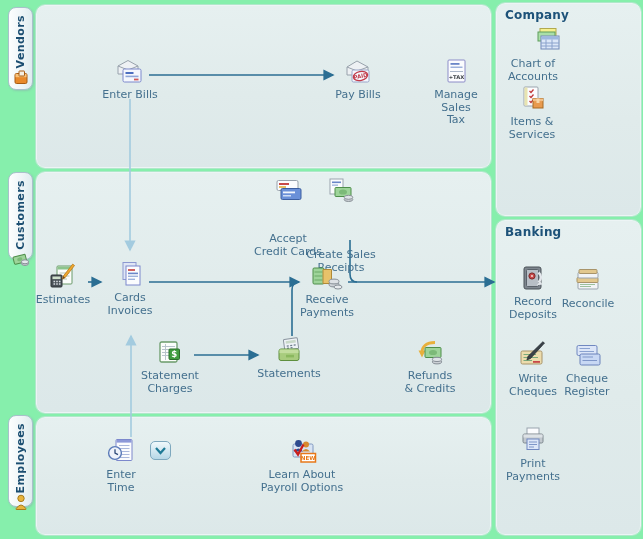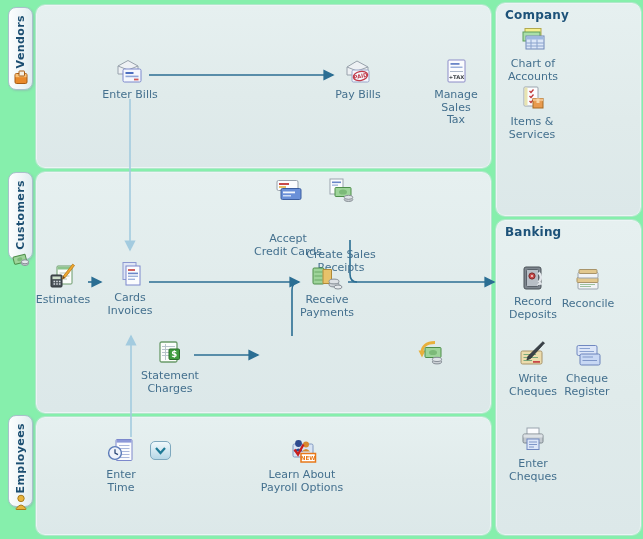--- a/index.html
+++ b/index.html
@@ -124,21 +124,21 @@
         <rect x="7" y="3" width="17" height="22" rx="1" fill="#fbfcfe" stroke="#8c8cc8"></rect>
         <rect x="9.5" y="6" width="9" height="1.8" fill="#6a86c8"></rect>
         <rect x="9.5" y="9.5" width="12" height="1.5" fill="#9db2dc"></rect>
         <line x1="9" y1="14.5" x2="22" y2="14.5" stroke="#aab6c8"></line>
         <text x="15.5" y="21.5" font-size="5.2" font-weight="bold" fill="#3a3f44" text-anchor="middle" font-family="DejaVu Sans,sans-serif">+TAX</text>
       </svg>
     </span>
     <span class="node-label">Manage Sales Tax</span>
   </div>
 
-  <div class="node" style="left:503px;top:26px;width:60px;">
+  <div class="node" style="left:503px;top:26px;width:60px;align-items:flex-end;">
     <span class="node-icon">
       <svg width="30" height="30" viewBox="0 0 30 30">
         <rect x="7" y="2.5" width="16" height="9" fill="#f5f08e" stroke="#b2a94e"></rect>
         <rect x="5" y="6" width="17" height="9" fill="#aadfa8" stroke="#5e9e5c"></rect>
         <rect x="8" y="10" width="18" height="13" fill="#dce7f8" stroke="#7088b8"></rect>
         <rect x="8.5" y="10.5" width="17" height="3" fill="#9db8e0"></rect>
         <path d="M8 17 H26 M8 20 H26 M13 13.5 V23 M19 13.5 V23" stroke="#8aa2cc"></path>
       </svg>
     </span>
     <span class="node-label">Chart of Accounts</span>
@@ -236,32 +236,48 @@
       <svg width="30" height="30" viewBox="0 0 30 30">
         <rect x="5" y="4" width="17" height="20" rx="1.5" fill="#fbfdfb" stroke="#6a9a6a" stroke-width="1.3"></rect>
         <path d="M7 8.5 H20 M7 11.5 H20 M7 14.5 H20 M7 17.5 H20 M10.5 6 V22" stroke="#b8c4cc"></path>
         <rect x="14" y="11" width="10.5" height="10.5" rx="1" fill="#3f9c3f" stroke="#2a6e2a"></rect>
         <text x="19.2" y="19.3" font-size="8.5" font-weight="bold" fill="#ffffff" text-anchor="middle" font-family="DejaVu Sans,sans-serif">$</text>
       </svg>
     </span>
     <span class="node-label">Statement Charges</span>
   </div>
 
+  <div class="node" style="left:254px;top:336px;width:70px;">
+    <span class="node-icon">
+      <svg width="30" height="30" viewBox="0 0 30 30">
+        <g transform="rotate(-8 17 8)">
+          <rect x="10" y="2.5" width="14" height="11" rx="1" fill="#eef2f6" stroke="#8a949e"></rect>
+          <rect x="12" y="4.5" width="10" height="2.6" fill="#c8d8c8"></rect>
+          <path d="M12.5 9.5 h2 M16 9.5 h2 M19.5 9.5 h2 M12.5 11.8 h2 M16 11.8 h2" stroke="#6a7a8a" stroke-width="1.3"></path>
+        </g>
+        <rect x="5" y="13" width="20" height="11.5" rx="2" fill="#a8cc7e" stroke="#5e8f3e"></rect>
+        <rect x="5.5" y="13.5" width="19" height="3.6" fill="#c2dd9e"></rect>
+        <rect x="12" y="18.8" width="8" height="2.6" fill="#8ab85e"></rect>
+      </svg>
+    </span>
+    <span class="node-label">Statements</span>
+  </div>
 
   <div class="node" style="left:402px;top:338px;width:56px;">
     <span class="node-icon">
       <svg width="30" height="30" viewBox="0 0 30 30">
         <path d="M20 4.5 C11 4.5 7 9 7 14.5" fill="none" stroke="#e8b03c" stroke-width="2.8"></path>
         <path d="M3.5 12.5 L7 19.5 L10.5 12.5 Z" fill="#e8b03c"></path>
         <rect x="10" y="9.5" width="16" height="10" rx="1" fill="#9ed49a" stroke="#4e8e4a"></rect>
         <ellipse cx="18" cy="14.5" rx="4" ry="2.6" fill="#7cba78"></ellipse>
         <ellipse cx="22" cy="23.8" rx="4.6" ry="2.1" fill="#ccd1d6" stroke="#868e96"></ellipse>
         <ellipse cx="22" cy="21.4" rx="4.6" ry="2.1" fill="#e0e4e8" stroke="#868e96"></ellipse>
       </svg>
     </span>
+    <span class="node-label">Refunds &amp; Credits</span>
   </div>
 
   <div class="node" style="left:505px;top:264px;width:56px;">
     <span class="node-icon">
       <svg width="30" height="30" viewBox="0 0 30 30">
         <rect x="6" y="3" width="17" height="22" rx="2" fill="#7e868e" stroke="#4a5258"></rect>
         <rect x="8.5" y="5.5" width="12" height="17" rx="1" fill="#b8bfc6" stroke="#5a626a"></rect>
         <circle cx="14" cy="12" r="3.1" fill="#c84848" stroke="#7a2a2a"></circle>
         <circle cx="14" cy="12" r="1.1" fill="#f0d0d0"></circle>
         <path d="M20.5 8.5 q5 4.5 0 10" fill="none" stroke="#e4e8ec" stroke-width="2.4"></path>
@@ -311,21 +327,21 @@
   <div class="node" style="left:508px;top:426px;width:50px;">
     <span class="node-icon">
       <svg width="30" height="30" viewBox="0 0 30 30">
         <rect x="9" y="2" width="12" height="7" fill="#fbfcfe" stroke="#9aa4ae"></rect>
         <rect x="5" y="8" width="20" height="9" rx="1.5" fill="#c2c9cf" stroke="#7e888f"></rect>
         <rect x="5.5" y="8.5" width="19" height="3" fill="#dde2e6"></rect>
         <rect x="9" y="13" width="12" height="10.5" fill="#dce6f8" stroke="#7088c0"></rect>
         <path d="M11 16 H19 M11 18.5 H19 M11 21 H16" stroke="#7e96c8"></path>
       </svg>
     </span>
-    <span class="node-label">Enter Cheques</span>
+    <span class="node-label">Print Payments</span>
   </div>
 
   <div class="node" style="left:101px;top:437px;width:40px;">
     <span class="node-icon">
       <svg width="30" height="30" viewBox="0 0 30 30">
         <rect x="10" y="2.5" width="16" height="21" rx="1" fill="#fbfcfe" stroke="#7c88cc"></rect>
         <rect x="10.5" y="3" width="15" height="2.6" fill="#8c98d8"></rect>
         <path d="M13 8.5 H23.5 M13 11.5 H23.5 M13 14.5 H23.5 M13 17.5 H23.5 M13 20.5 H23.5" stroke="#aab8dc"></path>
         <circle cx="9" cy="16" r="6.4" fill="#eef3fa" stroke="#5a7ab8" stroke-width="1.4"></circle>
         <path d="M9 12.2 V16 L12 17.6" stroke="#2e4a78" stroke-width="1.3" fill="none"></path>

